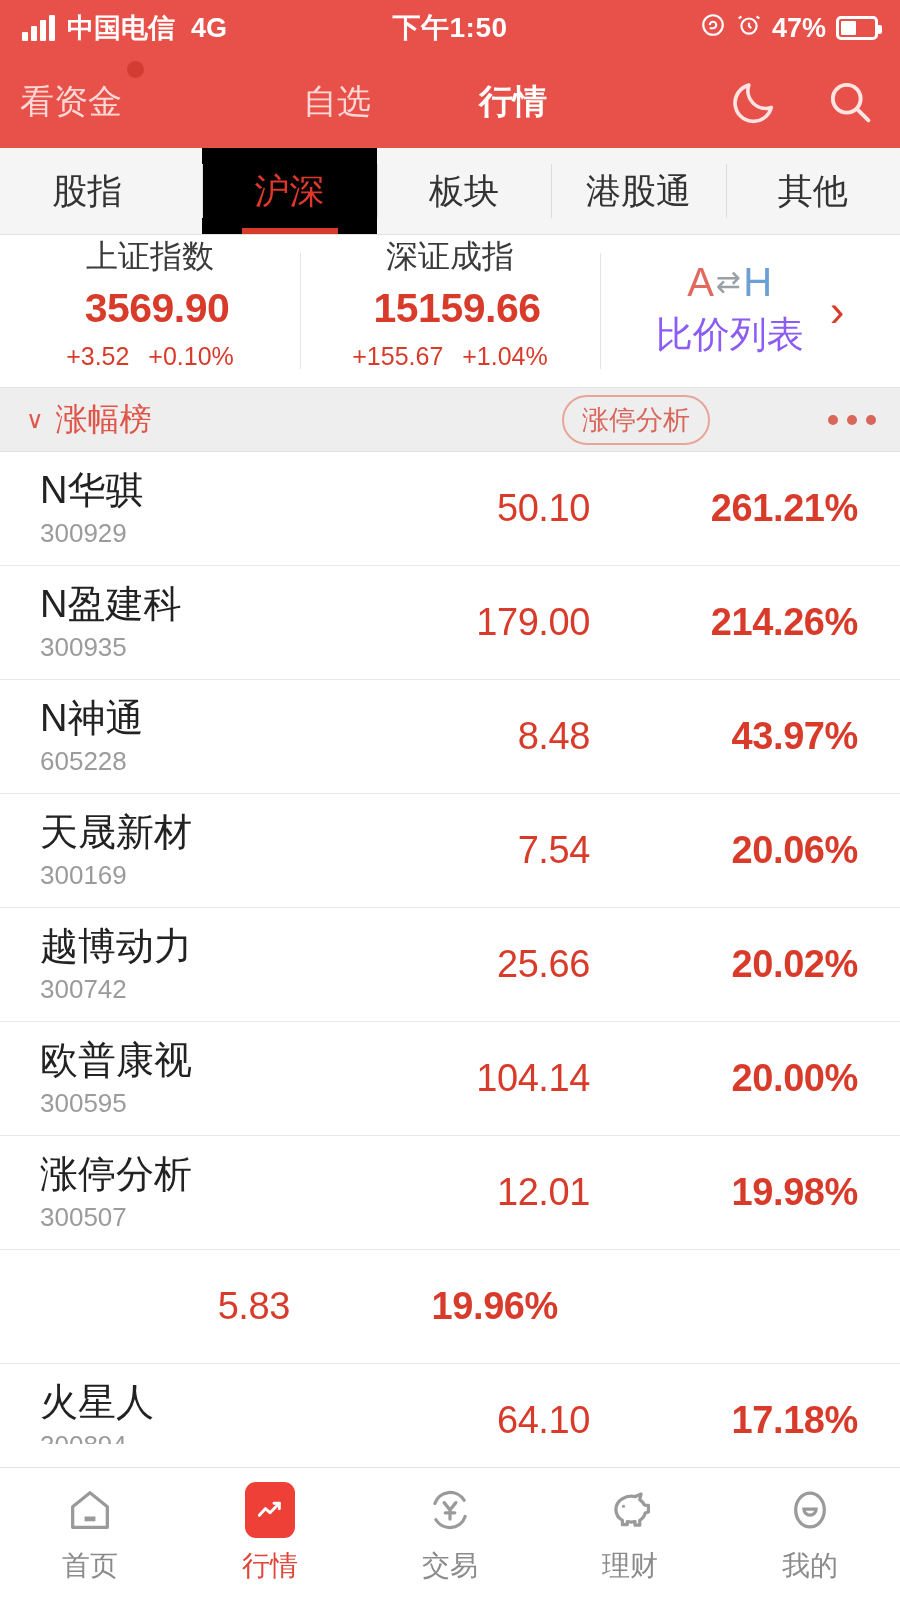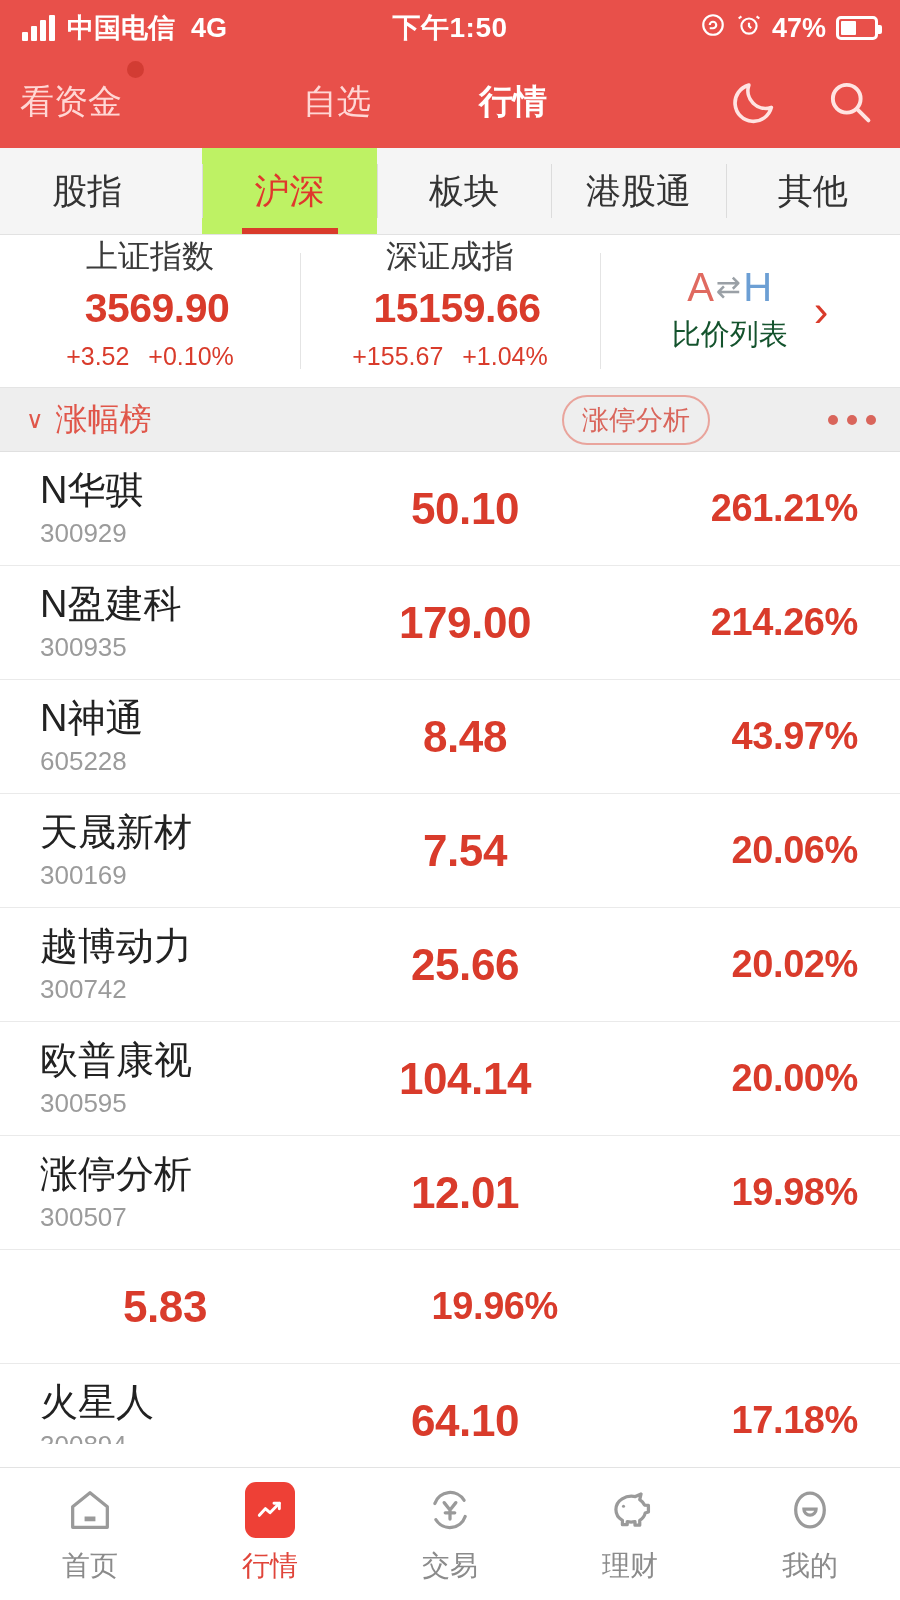--- a/index.html
+++ b/index.html
@@ -152,21 +152,21 @@
   }
   .cat-tab + .cat-tab::before {
     content: "";
     position: absolute;
     left: 0; top: 16px; bottom: 16px;
     width: 1px;
     background: #dcdcdc;
   }
   .cat-tab.active {
     color: #e0372c;
-    background: #bef264;
+    background: #000000;
     margin-left: 28px;
   }
   .cat-tab.active::after {
     content: "";
     position: absolute;
     bottom: 0;
     left: 50%;
     transform: translateX(-50%);
     width: 96px; height: 6px;
     background: #d93b2b;
@@ -213,21 +213,21 @@
     position: absolute;
     left: 0; top: 18px; bottom: 18px;
     width: 1px;
     background: #e4e4e4;
   }
   .ah-inner { display: flex; flex-direction: column; align-items: center; }
   .ah-logo { display: flex; align-items: center; font-size: 40px; line-height: 1; font-weight: 400; }
   .ah-a { color: #e06a60; }
   .ah-arrow { color: #9aa0a6; font-size: 30px; margin: 0 2px; }
   .ah-h { color: #6c9fd4; }
-  .ah-label { font-size: 29px; color: #14532d; margin-top: 8px; }
+  .ah-label { font-size: 37px; color: #8b5cf6; margin-top: 8px; }
   .ah-chev { color: #d93b2b; font-size: 44px; font-weight: 300; line-height: 1; }
 
   
   .section-bar {
     height: 64px;
     background: #eeeeee;
     display: flex;
     align-items: center;
     flex: none;
     padding: 0 24px 0 26px;
@@ -274,23 +274,23 @@
     border-bottom: 1px solid #eaeaea;
     padding: 0 42px 0 40px;
     box-sizing: border-box;
     background: #ffffff;
   }
   .s-name-col { flex: 1 1 auto; display: flex; flex-direction: column; justify-content: center; }
   .s-name { font-size: 38px; color: #222222; line-height: 1.05; }
   .s-code { font-size: 26px; color: #9b9b9b; margin-top: 9px; line-height: 1; }
   .s-price {
     width: 250px;
-    text-align: center;
-    font-size: 44px;
-    font-weight: 700;
+    text-align: right;
+    font-size: 38px;
+    font-weight: 400;
     color: #d93b2b;
     letter-spacing: -0.4px;
   }
   .s-chg {
     width: 268px;
     text-align: right;
     font-size: 38px;
     font-weight: 700;
     color: #d93b2b;
     letter-spacing: -0.4px;

